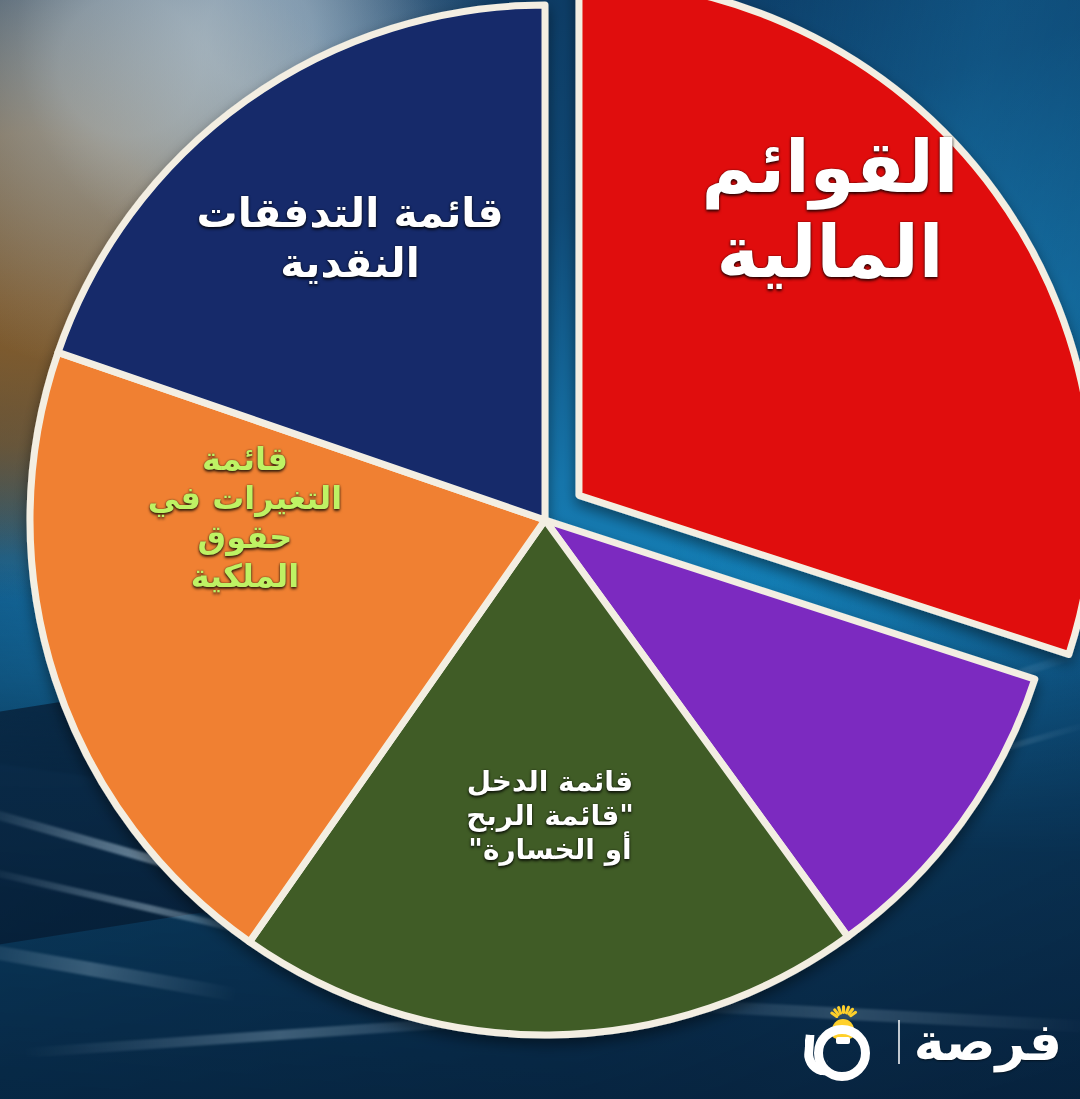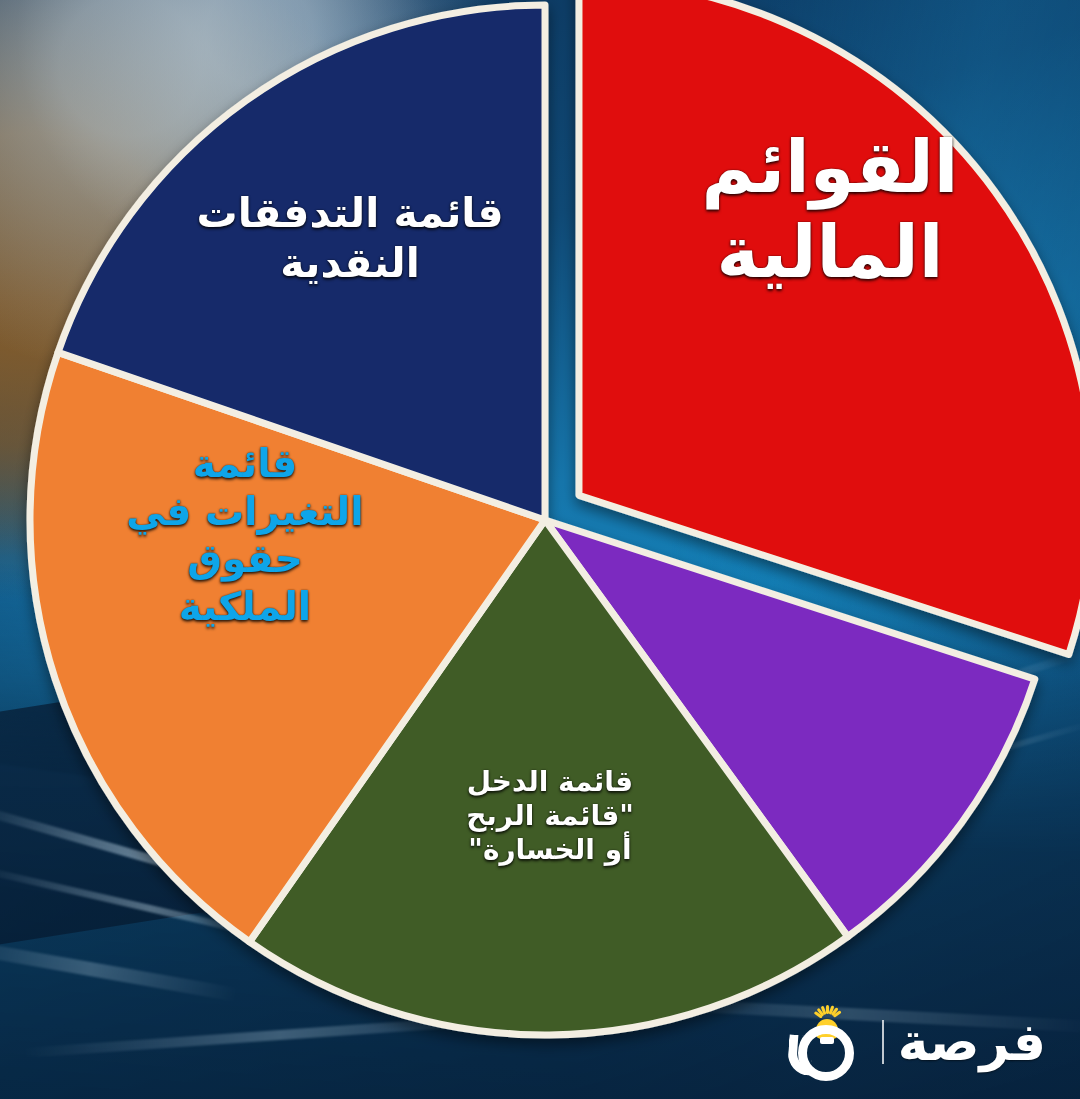--- a/index.html
+++ b/index.html
@@ -51,25 +51,25 @@
     direction:rtl;
     text-shadow:0 2px 3px rgba(0,0,0,.75), 0 0 2px rgba(0,0,0,.6);
     line-height:1.22;
     pointer-events:none;
     white-space:pre-line;
   }
   #label-cashflow{ left:140px; top:188px;  width:420px; font-size:41px; }
   #label-financial-statements{ left:630px; top:85px; width:400px; font-size:72px; line-height:1.18;margin-top:40px;}
   #label-position{ left:640px; top:470px;  width:400px; font-size:40px; }
   #label-income{ left:360px; top:765px;  width:380px; font-size:28px; }
-  #label-equity{ left:120px; top:440px;  width:250px; font-size:39px; color:#0ea5e9;}
+  #label-equity{ left:120px; top:440px;  width:250px; font-size:32px; color:#bef264;}
 
   
   #watermark{
-    position:absolute; right:34px; bottom:14px;
+    position:absolute; right:18px; bottom:14px;
     display:flex; align-items:center; gap:14px;
     direction:rtl;
   }
   #watermark-text{
     color:#ffffff; font-size:52px; font-weight:bold; letter-spacing:1px;
     text-shadow:0 1px 2px rgba(0,0,0,.5);
   }
   #watermark-sep{width:2px;height:44px;background:rgba(255,255,255,.75);}
   #watermark-mark{position:relative;width:78px;height:86px;}
   .wm-ring{

